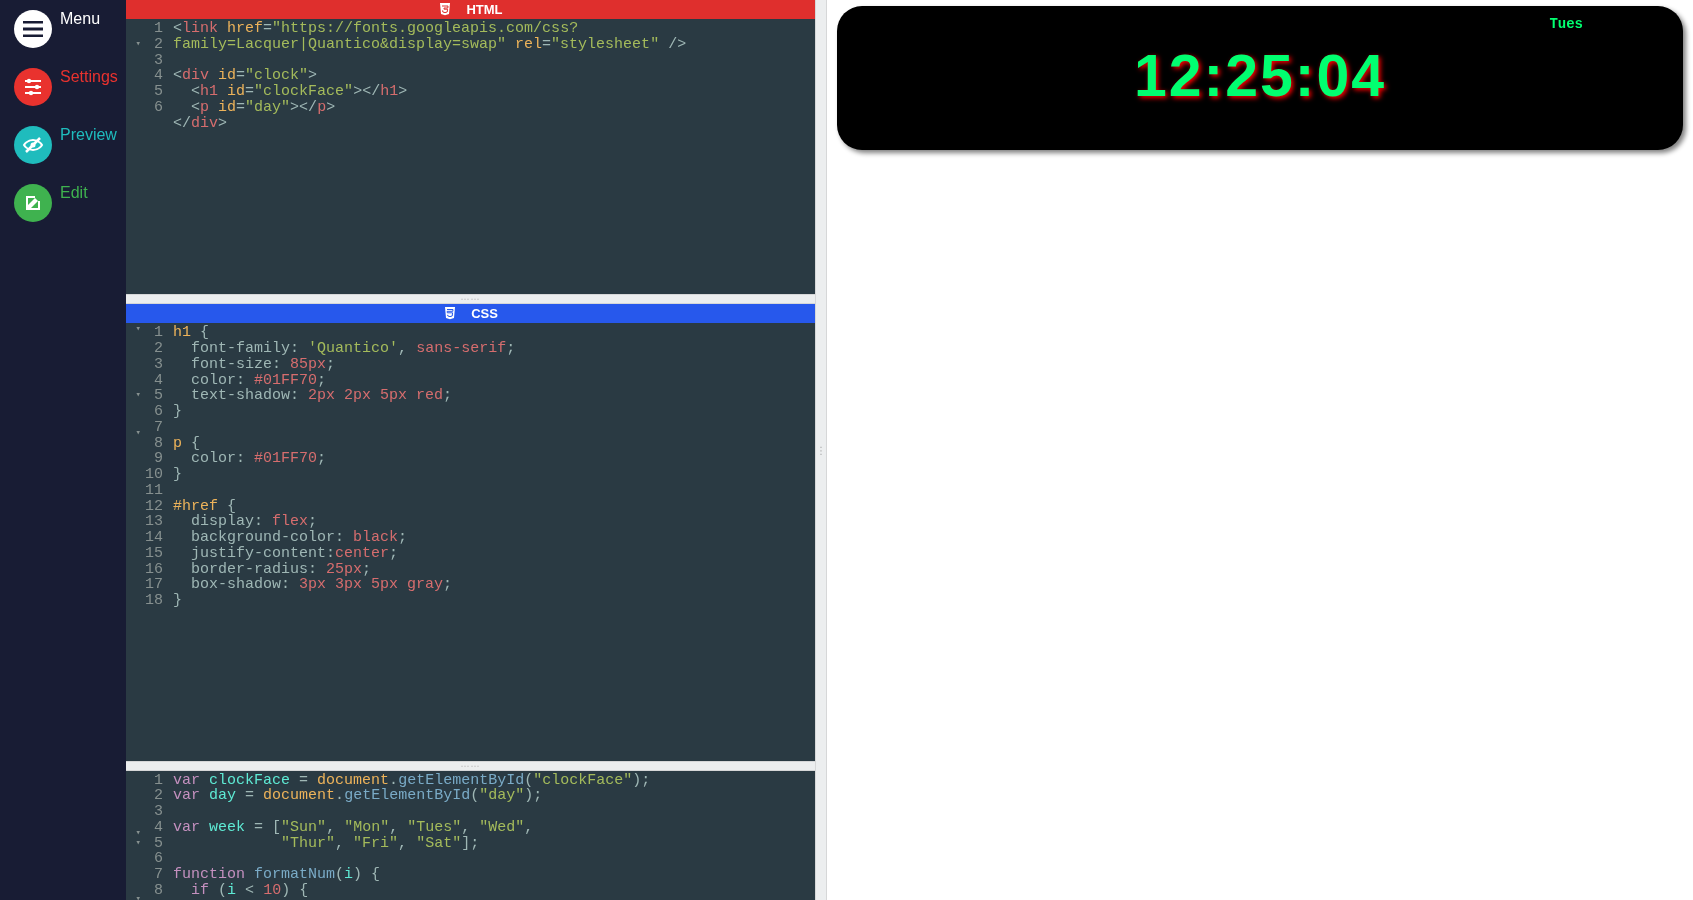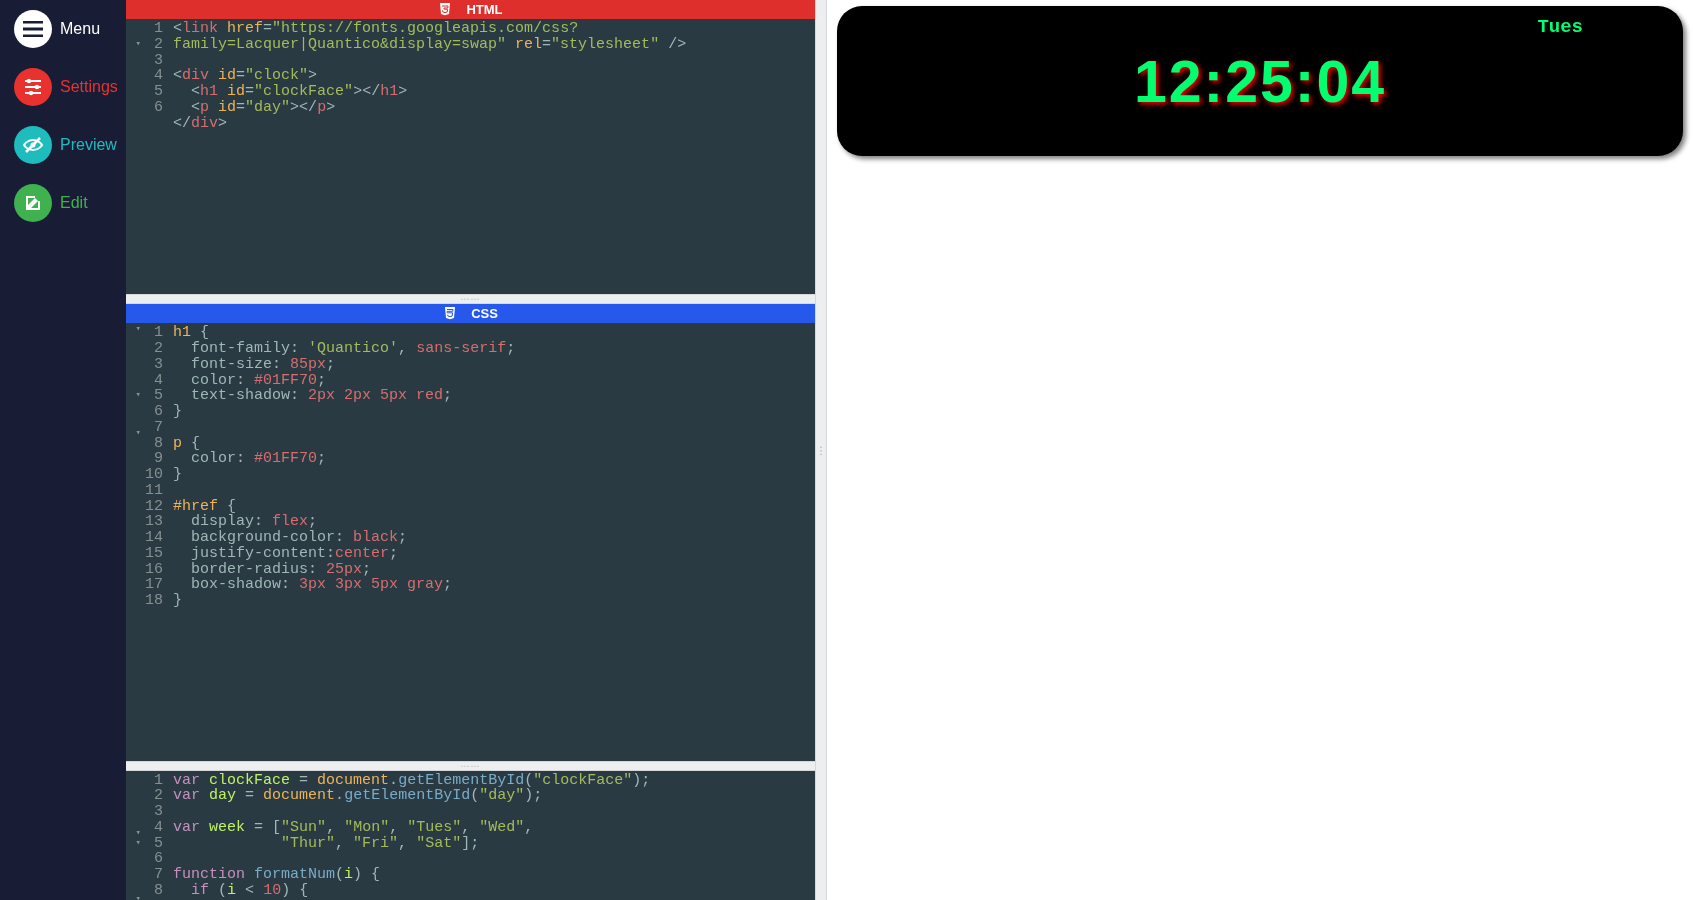--- a/index.html
+++ b/index.html
@@ -14,21 +14,20 @@
 .sidebar {
   width: 126px;
   background: #181c34;
   display: flex;
   flex-direction: column;
   padding-top: 10px;
   gap: 20px;
 }
 .side-item {
   display: flex;
-  align-items: center;
   gap: 8px;
   padding-left: 14px;
   cursor: pointer;
   font-size: 16px;
 }
 .side-icon {
   width: 38px;
   height: 38px;
   border-radius: 50%;
   display: flex;
@@ -114,21 +113,21 @@
   color: #f7f6ee;
 }
 .c-tag { color: #d66d6e; }
 .c-attr { color: #edb35a; }
 .c-str { color: #a4bb5b; }
 .c-punct { color: #9fb7b5; }
 .c-sel { color: #edb35a; }
 .c-prop { color: #9fb7b5; }
 .c-val { color: #d66d6e; }
 .c-kw { color: #c490bf; }
-.c-var { color: #bef264; }
+.c-var { color: #5eead4; }
 .c-func { color: #7aabc7; }
 .c-obj { color: #edb35a; }
 .c-num { color: #d66d6e; }
 .c-op { color: #9fb7b5; }
 .resizer-v {
   width: 12px;
   background: #eceeef;
   border-left: 1px solid #d6d7d8;
   border-right: 1px solid #d6d7d8;
   cursor: col-resize;
@@ -153,21 +152,21 @@
   border-radius: 25px;
   box-shadow: 3px 3px 5px gray;
   padding: 10px 40px 40px 40px;
   display: flex;
   flex-direction: column;
 }
 .clock-day {
   color: #01FF70;
   font-family: "Courier New", monospace;
   font-weight: bold;
-  font-size: 19px;
+  font-size: 14px;
   align-self: flex-end;
   margin-bottom: 10px;
   margin-right: 60px;
 }
 .clock-face {
   color: #01FF70;
   font-family: Liberation Sans, sans-serif;
   font-weight: bold;
   font-size: 59px;
   letter-spacing: 2px;

